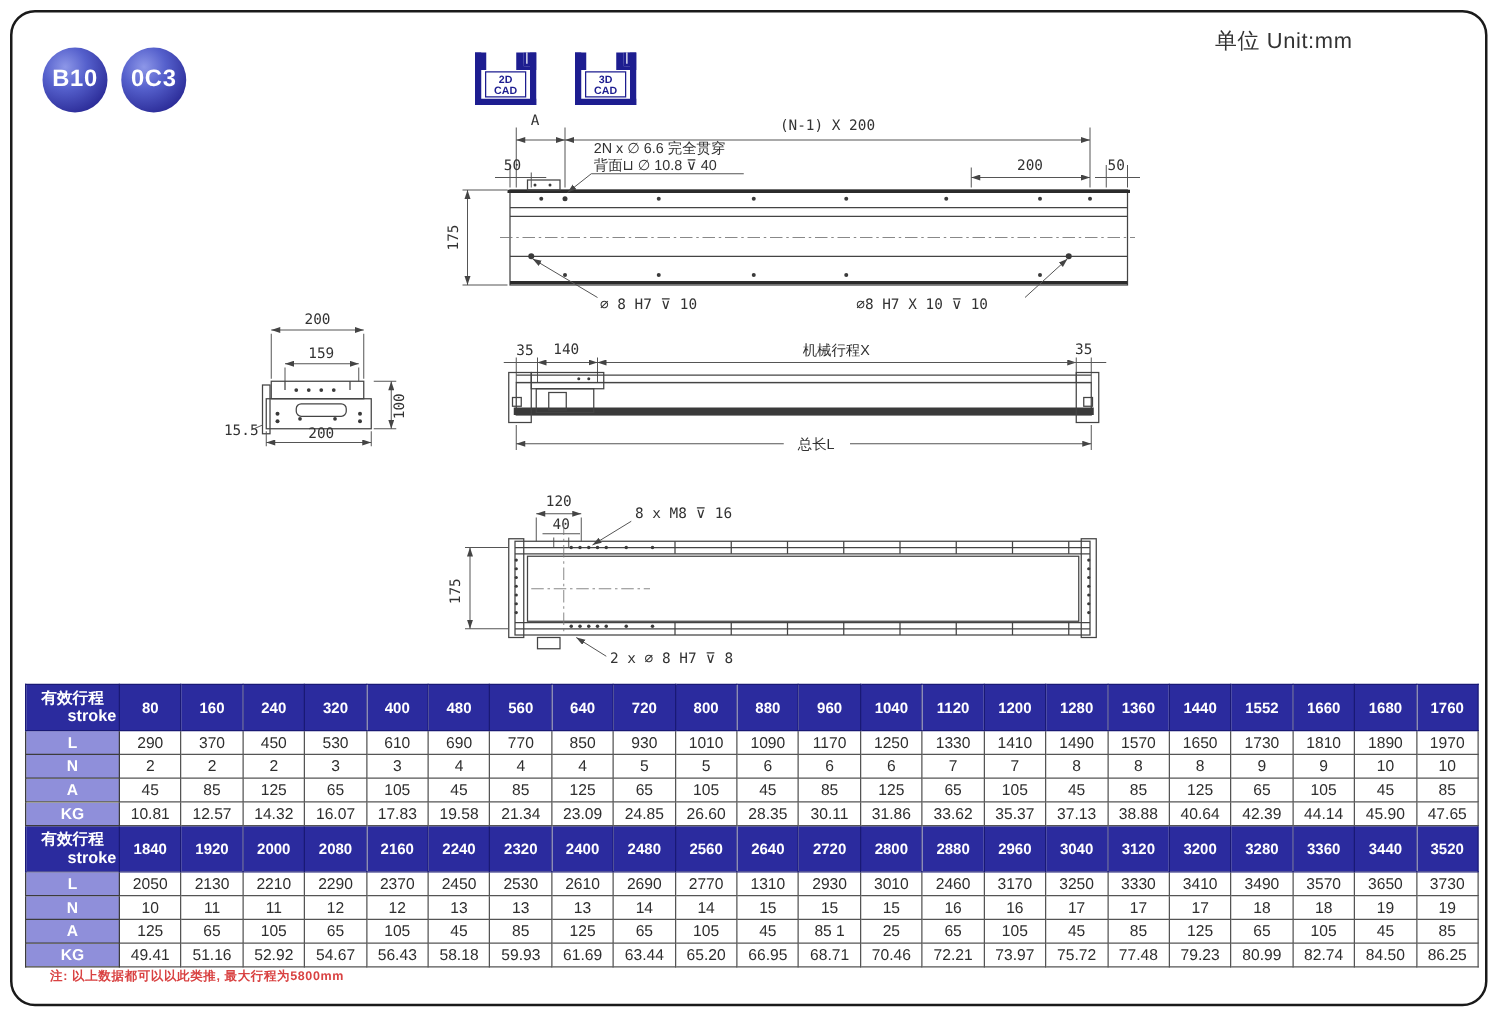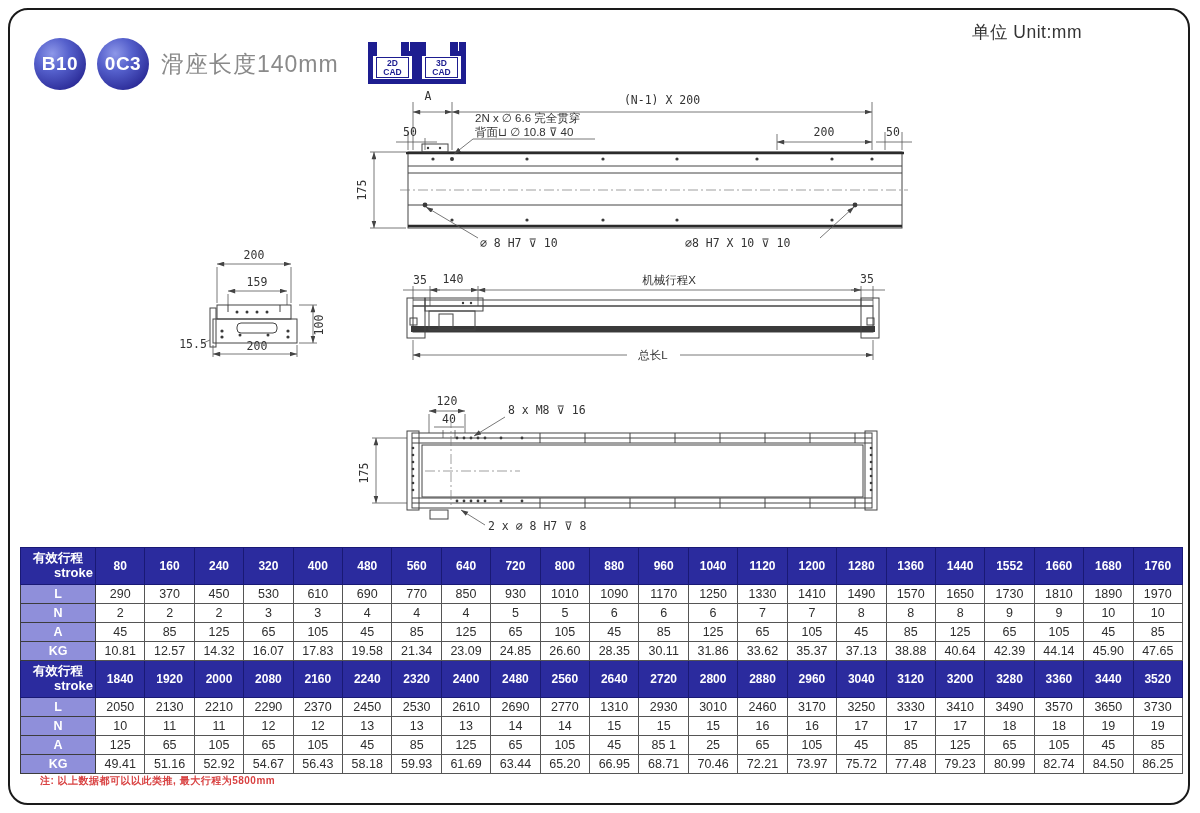--- a/index.html
+++ b/index.html
@@ -7,21 +7,21 @@
   .page-border { position:absolute; left:8px; top:8px; width:1182px; height:797px; border:2.5px solid #1a1a1a; border-radius:20px; background:#fff; }
   .unit-label { position:absolute; left:972px; top:20px; font-size:17.5px; color:#333; letter-spacing:.5px; }
 
   .badge-row { position:absolute; left:34px; top:38px; display:flex; align-items:center; }
   .badge { width:52px; height:52px; border-radius:50%; display:flex; align-items:center; justify-content:center;
            color:#fff; font-weight:bold; font-size:19px; letter-spacing:.5px;
            background:radial-gradient(circle at 35% 30%, #8d97e8 0%, #5560cc 35%, #2a2a96 80%, #1d1d7a 100%); }
   .badge + .badge { margin-left:11px; }
   .series-title { margin-left:12px; font-size:23px; color:#8a8a8a; letter-spacing:1px; }
 
-  .cad-icons { position:absolute; left:368px; top:42px; display:flex; gap:0; }
+  .cad-icons { position:absolute; left:380px; top:42px; display:flex; gap:31px; }
   .cad-icon { width:49px; height:42px; position:relative; }
   .cad-icon .disk { position:absolute; inset:0; border:5px solid #1d1d90; border-top:none; background:#fff; }
   .cad-icon .tab-l { position:absolute; left:0; top:0; width:9px; height:14px; background:#1d1d90; }
   .cad-icon .tab-r { position:absolute; right:0; top:0; width:16px; height:14px; background:#1d1d90; }
   .cad-icon .slot  { position:absolute; right:5px; top:0; width:5px; height:11px; background:#fff; border:2px solid #1d1d90; border-top:none; }
   .cad-icon .label { position:absolute; left:8px; right:8px; top:15px; bottom:6px; border:1.5px solid #1d1d90; background:#fff;
                      display:flex; flex-direction:column; align-items:center; justify-content:center;
                      color:#1d1d90; font-weight:bold; font-size:8.5px; line-height:1.05; }
 
   svg { position:absolute; overflow:visible; }
@@ -46,21 +46,20 @@
 </head>
 <body>
 
 <div class="page-border"></div>
 
 <div class="unit-label">单位 Unit:mm</div>
 
 <div class="badge-row">
   <div class="badge">B10</div>
   <div class="badge">0C3</div>
-  <div class="series-title">滑座长度140mm</div>
 </div>
 
 <div class="cad-icons">
   <div class="cad-icon">
     <div class="disk"></div>
     <div class="tab-l"></div>
     <div class="tab-r"></div>
     <div class="slot"></div>
     <div class="label">
       <span>2D</span>

